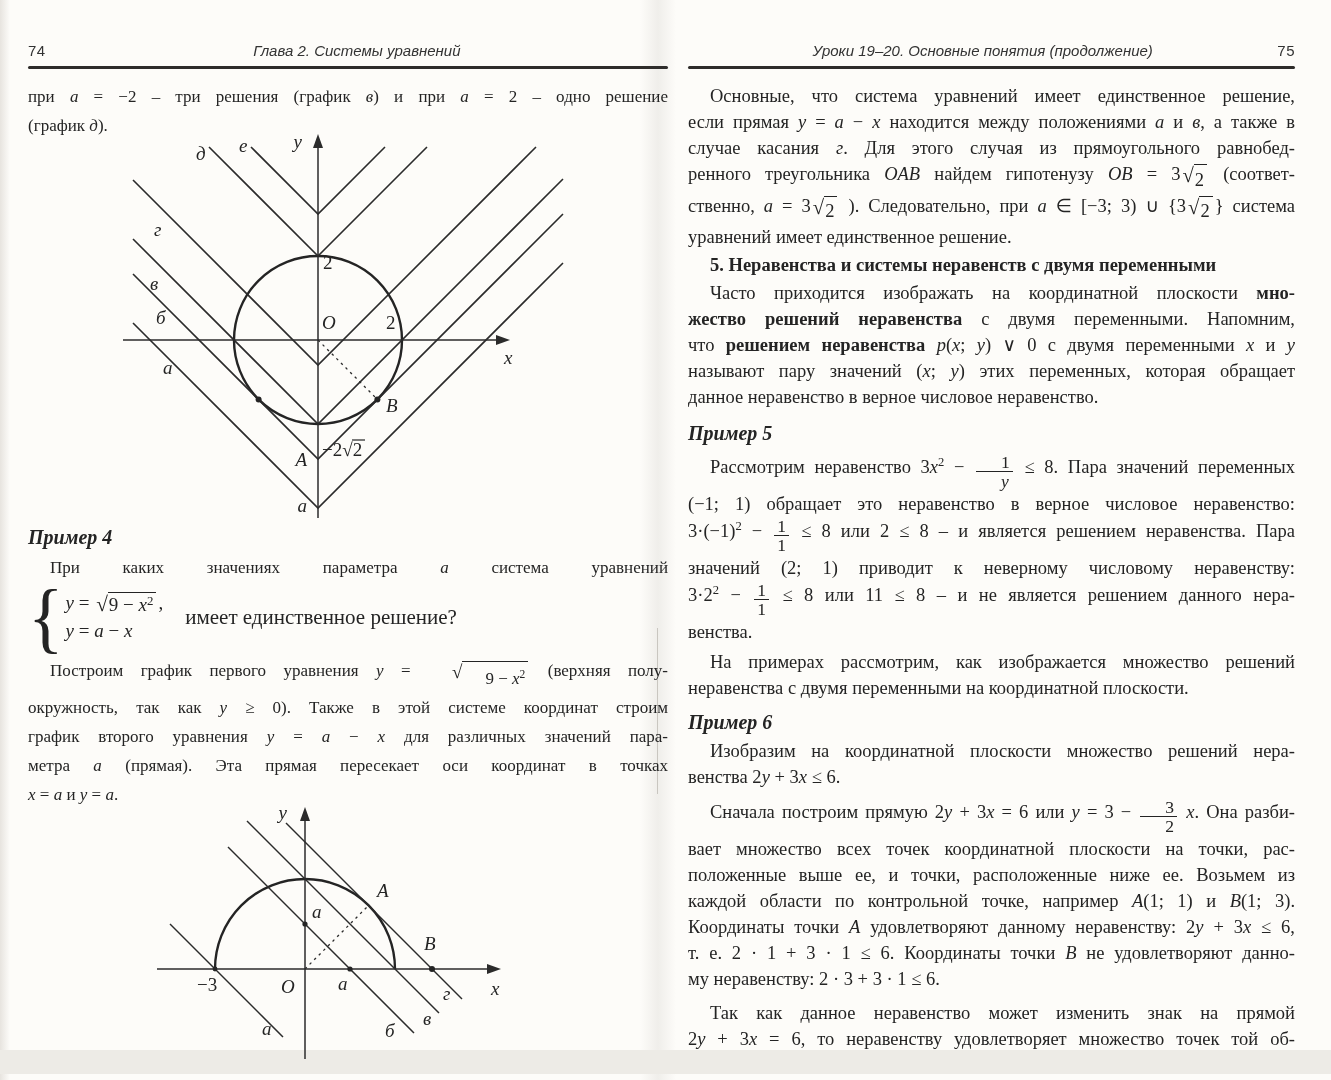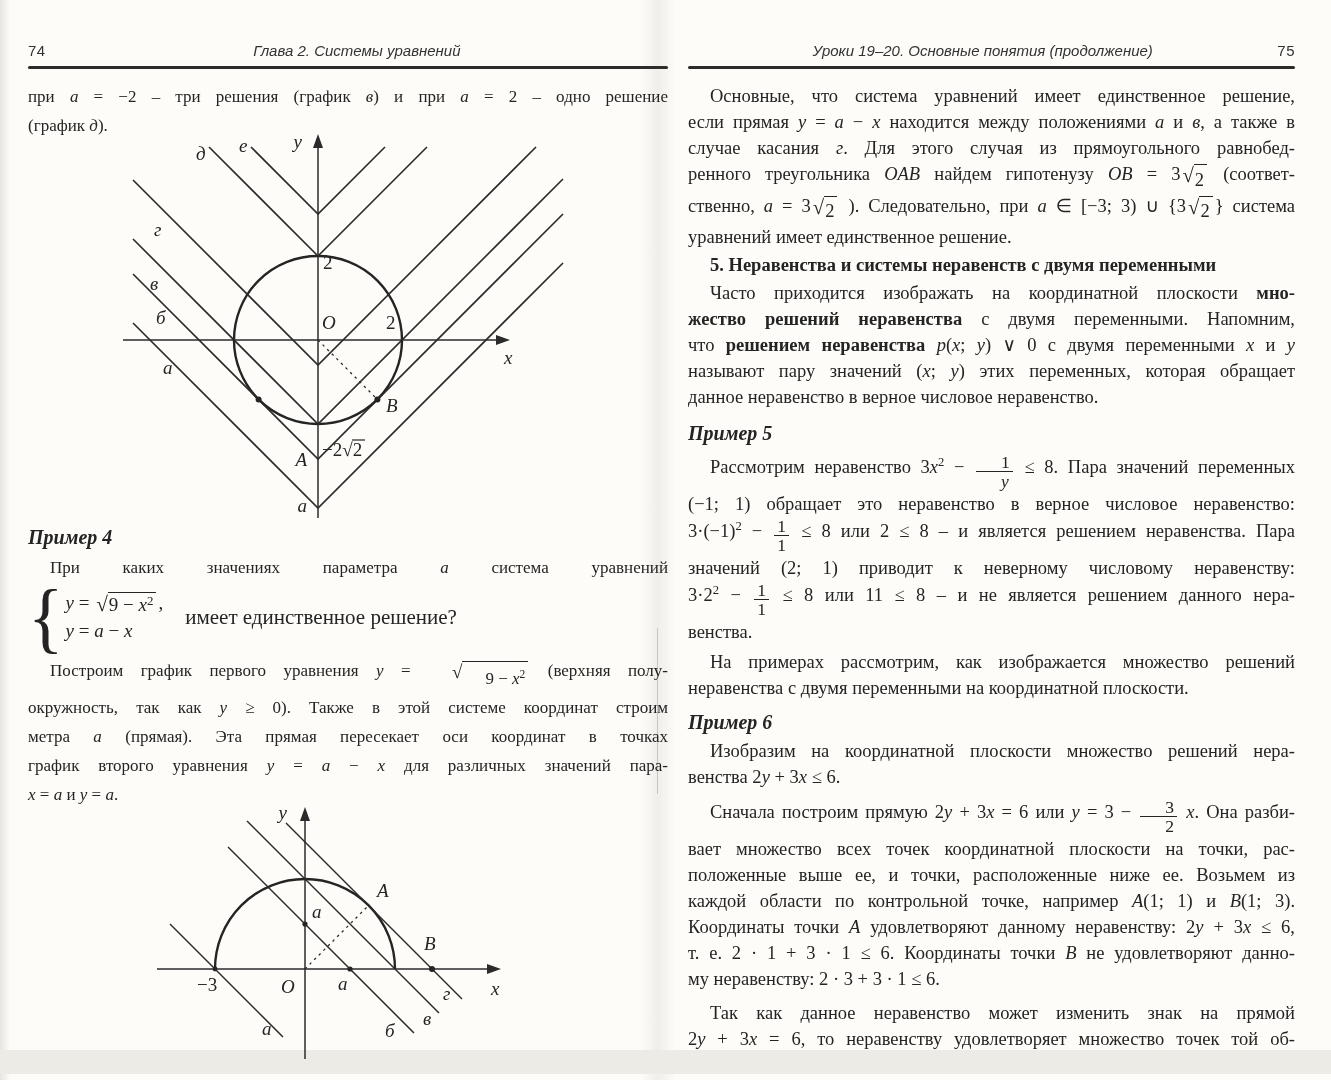--- a/index.html
+++ b/index.html
@@ -126,22 +126,22 @@
     </span>
     <span class="side"><span>имеет единственное решение?</span></span>
   </div>
 
   <div class="bodytext" style="margin-top:6px;">
       <div class="line ind"><span>Построим график первого уравнения  </span><span class="i">y</span><span> = </span><span class="sqrt">
           <span class="rad">√</span>
           <span class="sbar"><span>9 − </span><span class="i">x</span><sup>2</sup></span>
         </span><span>  (верхняя полу-</span></div>
       <div class="line"><span>окружность, так как </span><span class="i">y</span><span> ≥ 0). Также в этой системе координат строим</span></div>
+      <div class="line"><span>график второго уравнения </span><span class="i">y</span><span> = </span><span class="i">a</span><span> − </span><span class="i">x</span><span> для различных значений пара-</span></div>
       <div class="line"><span>метра </span><span class="i">a</span><span> (прямая). Эта прямая пересекает оси координат в точках</span></div>
-      <div class="line"><span>график второго уравнения </span><span class="i">y</span><span> = </span><span class="i">a</span><span> − </span><span class="i">x</span><span> для различных значений пара-</span></div>
       <div class="line nl"><span class="i">x</span><span> = </span><span class="i">a</span><span> и </span><span class="i">y</span><span> = </span><span class="i">a</span><span>.</span></div>
     </div>
 
   <div class="fig" style="margin:-12px 0 0 107px;width:400px;height:270px;">
     <svg width="400" height="270" viewBox="0 0 400 270">
       <g stroke="#2b2b2b" stroke-width="1.5" fill="none">
         <line x1="22" y1="172" x2="362" y2="172"></line>
         <line x1="170" y1="262" x2="170" y2="14"></line>
       </g>
       <polygon points="366,172 352,167 352,177" fill="#2b2b2b"></polygon>

